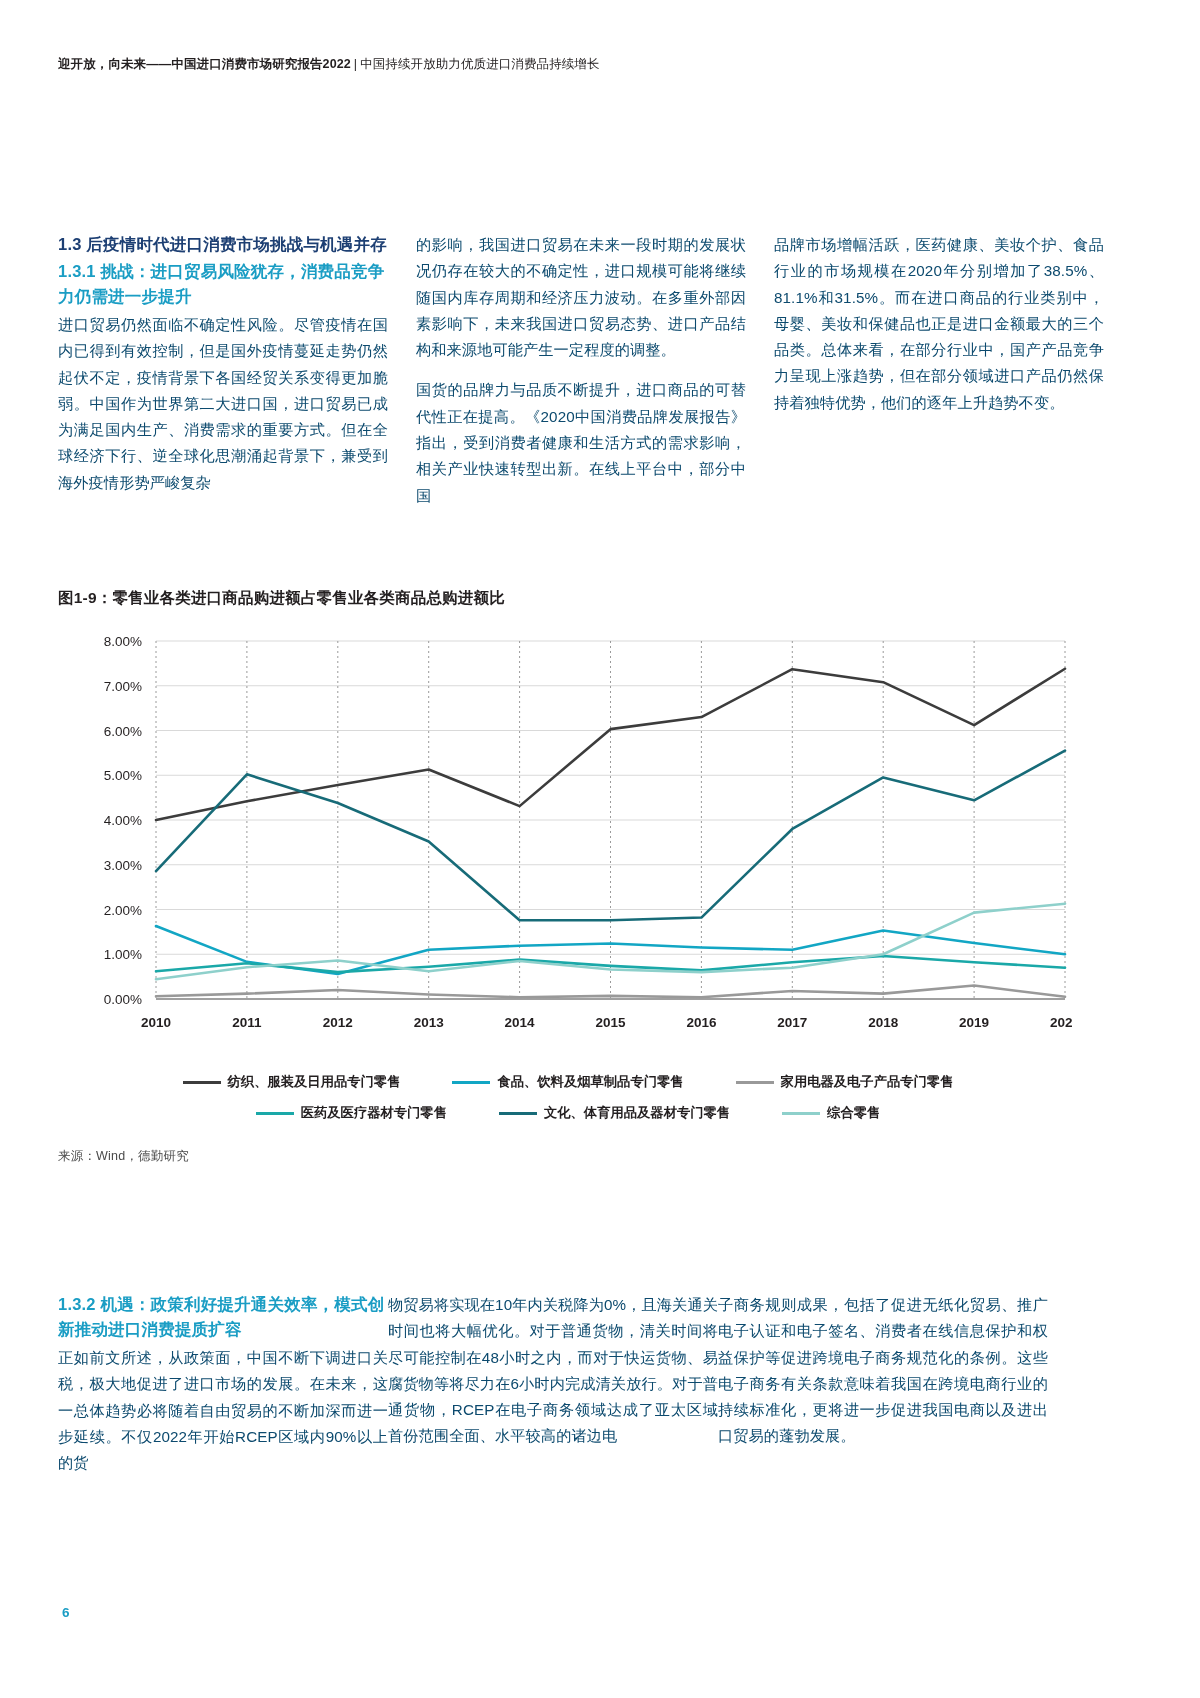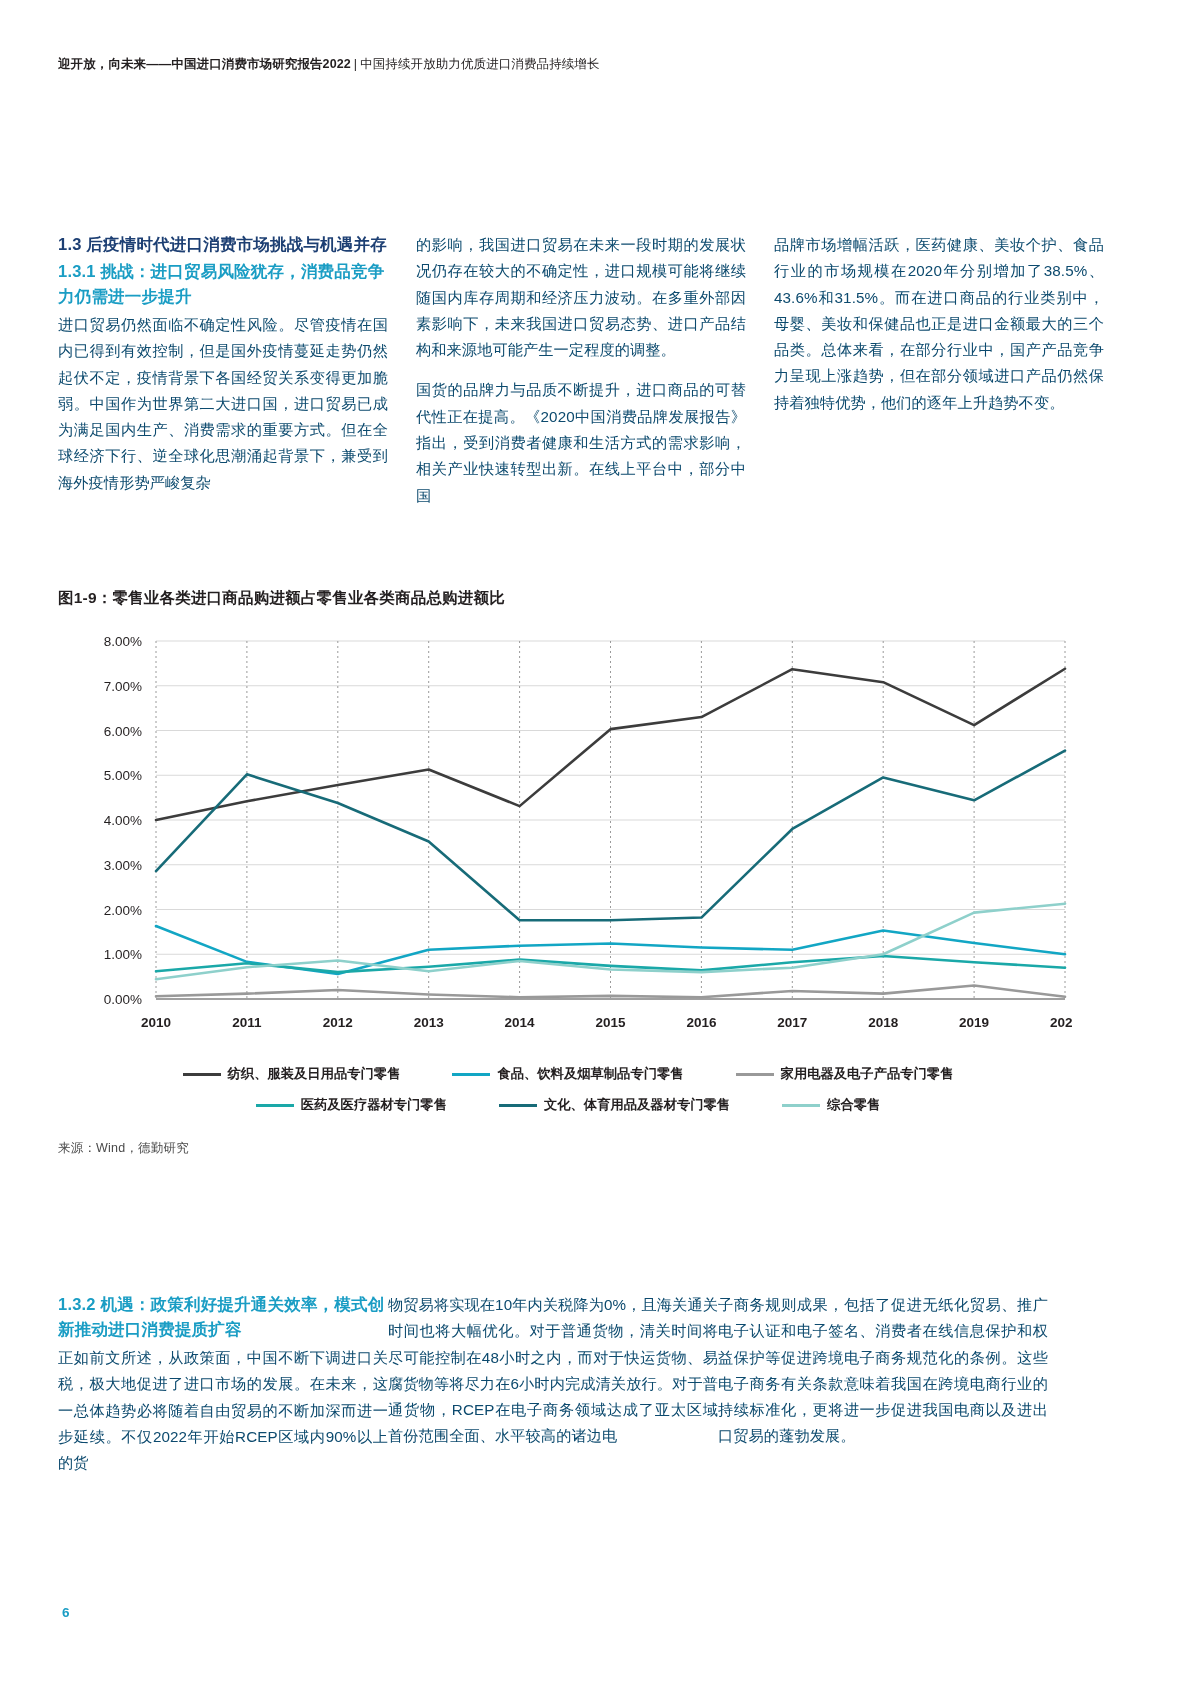--- a/index.html
+++ b/index.html
@@ -87,21 +87,21 @@
   }
   .chart-wrap {
     position: relative;
     width: 1005px;
     height: 420px;
     margin-left: 10px;
   }
   .chart-svg { display:block; }
 
   .legend {
-    margin-top: 14px;
+    margin-top: 22px;
     margin-left: 10px;
     width: 1000px;
     font-size: 13.3px;
     color: #231f20;
     font-weight: 700;
   }
   .legend-row {
     display: flex;
     justify-content: center;
     gap: 52px;
@@ -174,21 +174,21 @@
       <h3 class="subsec">1.3.1 挑战：进口贸易风险犹存，消费品竞争力仍需进一步提升</h3>
       <p class="body">进口贸易仍然面临不确定性风险。尽管疫情在国内已得到有效控制，但是国外疫情蔓延走势仍然起伏不定，疫情背景下各国经贸关系变得更加脆弱。中国作为世界第二大进口国，进口贸易已成为满足国内生产、消费需求的重要方式。但在全球经济下行、逆全球化思潮涌起背景下，兼受到海外疫情形势严峻复杂</p>
     </div>
 
     <div class="col">
       <p class="body">的影响，我国进口贸易在未来一段时期的发展状况仍存在较大的不确定性，进口规模可能将继续随国内库存周期和经济压力波动。在多重外部因素影响下，未来我国进口贸易态势、进口产品结构和来源地可能产生一定程度的调整。</p>
       <p class="body">国货的品牌力与品质不断提升，进口商品的可替代性正在提高。《2020中国消费品牌发展报告》指出，受到消费者健康和生活方式的需求影响，相关产业快速转型出新。在线上平台中，部分中国</p>
     </div>
 
     <div class="col">
-      <p class="body">品牌市场增幅活跃，医药健康、美妆个护、食品行业的市场规模在2020年分别增加了38.5%、43.6%和31.5%。而在进口商品的行业类别中，母婴、美妆和保健品也正是进口金额最大的三个品类。总体来看，在部分行业中，国产产品竞争力呈现上涨趋势，但在部分领域进口产品仍然保持着独特优势，他们的逐年上升趋势不变。</p>
+      <p class="body">品牌市场增幅活跃，医药健康、美妆个护、食品行业的市场规模在2020年分别增加了38.5%、81.1%和31.5%。而在进口商品的行业类别中，母婴、美妆和保健品也正是进口金额最大的三个品类。总体来看，在部分行业中，国产产品竞争力呈现上涨趋势，但在部分领域进口产品仍然保持着独特优势，他们的逐年上升趋势不变。</p>
     </div>
 
   </div>
 
   <div class="figure">
     <div class="fig-title">图1-9：零售业各类进口商品购进额占零售业各类商品总购进额比</div>
 
     <div class="chart-wrap">
       <svg class="chart-svg" id="chart-svg" width="1005" height="420" viewBox="0 0 1005 420">
           <line x1="88" y1="368" x2="997" y2="368" stroke="#808080" stroke-width="1.6"></line>

